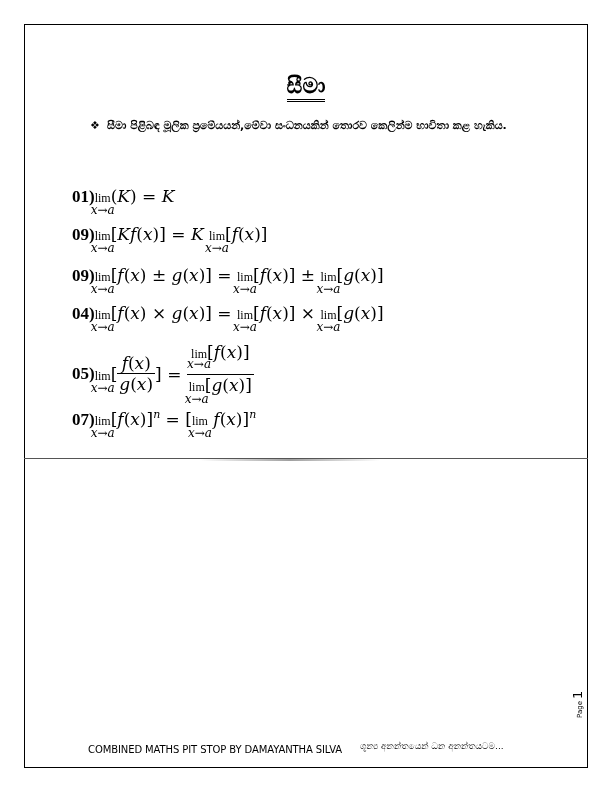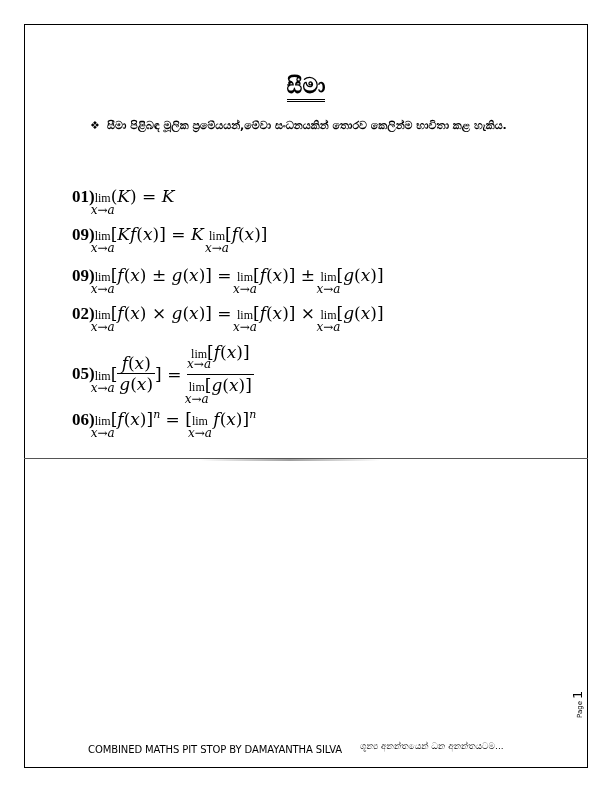--- a/index.html
+++ b/index.html
@@ -44,29 +44,29 @@
 
 <div class="formula" style="top:224px;">
   <span class="num">09)</span><span class="lim"><span class="word">lim</span><span class="sub">x→a</span></span>[<i>Kf</i>(<i>x</i>)] = <i>K</i> <span class="lim"><span class="word">lim</span><span class="sub">x→a</span></span>[<i>f</i>(<i>x</i>)]
 </div>
 
 <div class="formula" style="top:265px;">
   <span class="num">09)</span><span class="lim"><span class="word">lim</span><span class="sub">x→a</span></span>[<i>f</i>(<i>x</i>) ± <i>g</i>(<i>x</i>)] = <span class="lim"><span class="word">lim</span><span class="sub">x→a</span></span>[<i>f</i>(<i>x</i>)] ± <span class="lim"><span class="word">lim</span><span class="sub">x→a</span></span>[<i>g</i>(<i>x</i>)]
 </div>
 
 <div class="formula" style="top:303px;">
-  <span class="num">02)</span><span class="lim"><span class="word">lim</span><span class="sub">x→a</span></span>[<i>f</i>(<i>x</i>) × <i>g</i>(<i>x</i>)] = <span class="lim"><span class="word">lim</span><span class="sub">x→a</span></span>[<i>f</i>(<i>x</i>)] × <span class="lim"><span class="word">lim</span><span class="sub">x→a</span></span>[<i>g</i>(<i>x</i>)]
+  <span class="num">04)</span><span class="lim"><span class="word">lim</span><span class="sub">x→a</span></span>[<i>f</i>(<i>x</i>) × <i>g</i>(<i>x</i>)] = <span class="lim"><span class="word">lim</span><span class="sub">x→a</span></span>[<i>f</i>(<i>x</i>)] × <span class="lim"><span class="word">lim</span><span class="sub">x→a</span></span>[<i>g</i>(<i>x</i>)]
 </div>
 
 <div class="formula" style="top:342px;">
   <span class="num" style="vertical-align:middle;">05)</span><span class="lim" style="vertical-align:middle;"><span class="word">lim</span><span class="sub">x→a</span></span><span style="vertical-align:middle;">[</span><span class="frac"><span class="n"><i>f</i>(<i>x</i>)</span><span class="d"><i>g</i>(<i>x</i>)</span></span><span style="vertical-align:middle;">] = </span><span class="frac"><span class="n" style="padding-bottom:12px;"><span class="lim"><span class="word">lim</span><span class="sub" style="top:15px;">x→a</span></span>[<i>f</i>(<i>x</i>)]</span><span class="d" style="padding-bottom:10px;"><span class="lim"><span class="word">lim</span><span class="sub">x→a</span></span>[<i>g</i>(<i>x</i>)]</span></span>
 </div>
 
 <div class="formula" style="top:408px;">
-  <span class="num">06)</span><span class="lim"><span class="word">lim</span><span class="sub">x→a</span></span>[<i>f</i>(<i>x</i>)]<sup style="font-size:11px;"><i>n</i></sup> = [<span class="lim"><span class="word">lim</span><span class="sub">x→a</span></span> <i>f</i>(<i>x</i>)]<sup style="font-size:11px;"><i>n</i></sup>
+  <span class="num">07)</span><span class="lim"><span class="word">lim</span><span class="sub">x→a</span></span>[<i>f</i>(<i>x</i>)]<sup style="font-size:11px;"><i>n</i></sup> = [<span class="lim"><span class="word">lim</span><span class="sub">x→a</span></span> <i>f</i>(<i>x</i>)]<sup style="font-size:11px;"><i>n</i></sup>
 </div>
 
 <div class="divider"></div>
 <div class="divider-shade"></div>
 
 <div class="page-num"><span>Page</span><span class="big">1</span></div>
 
 <div class="footer-left">COMBINED MATHS PIT STOP BY DAMAYANTHA SILVA</div>
 <div class="footer-right">ශූන්‍ය අනන්තයෙන් ධන අනන්තයටම...</div>
 

